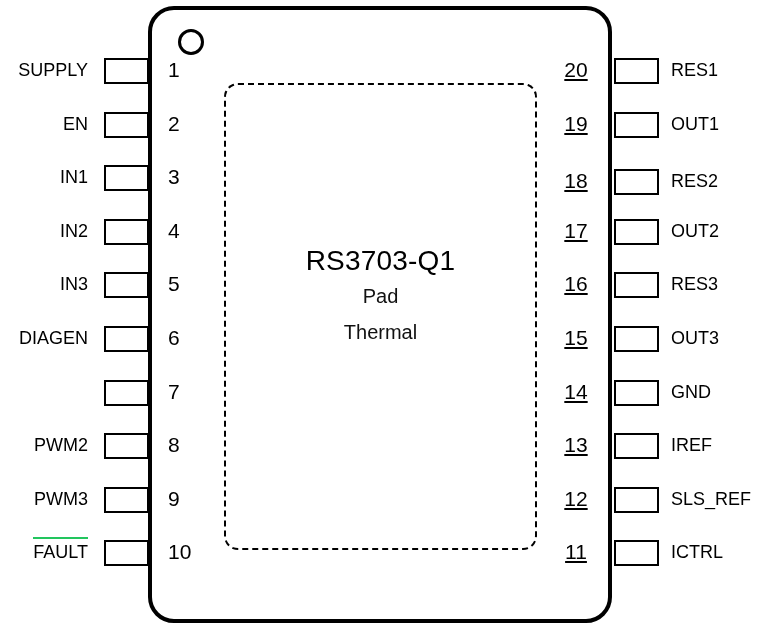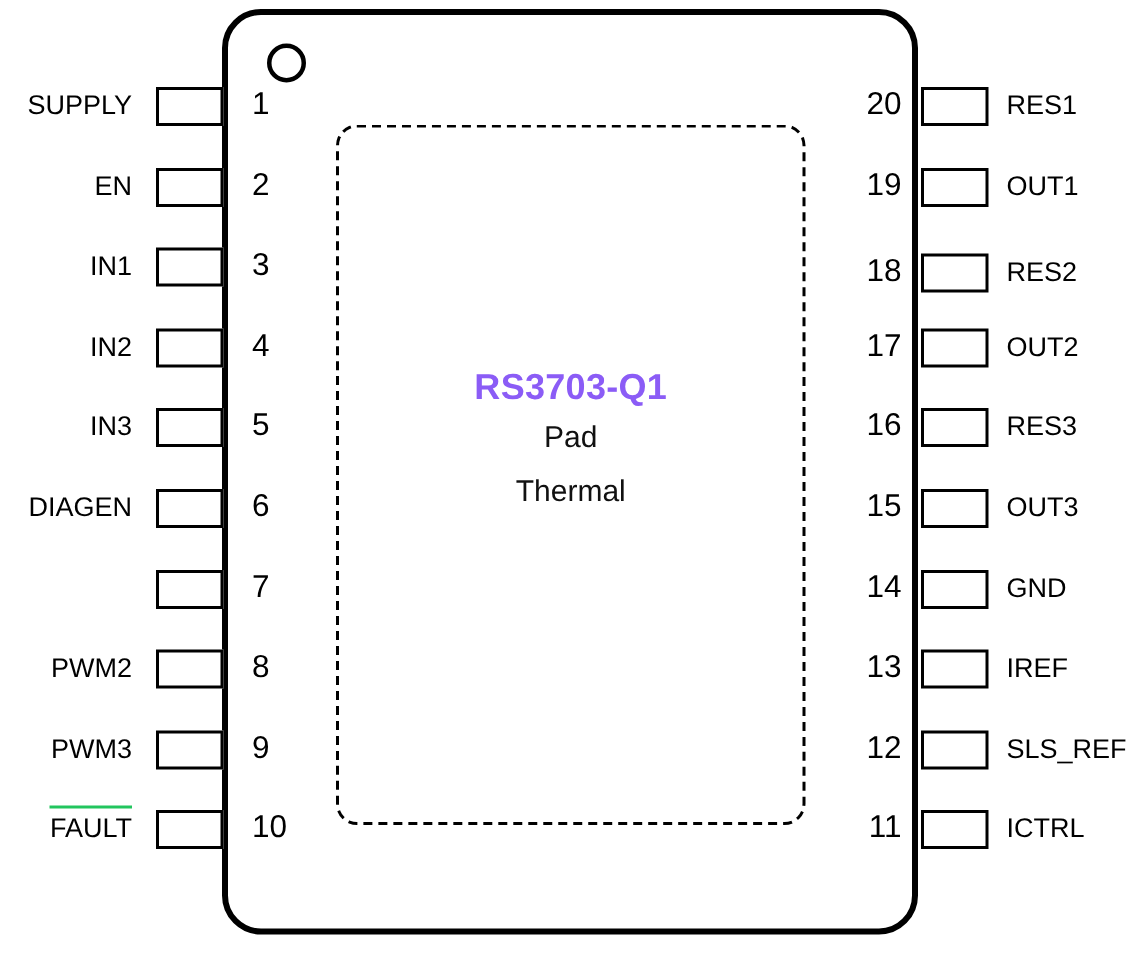--- a/index.html
+++ b/index.html
@@ -67,25 +67,25 @@
   
   .center-block {
     position: absolute;
     left: 224px;
     top: 246px;
     width: 313px;
     text-align: center;
     z-index: 5;
   }
   .part-number {
-    font-size: 24px;
-    font-weight: bold;
+    font-size: 28px;
+    font-weight: normal;
     letter-spacing: 0.2px;
     line-height: 1.05;
-    color: #8b5cf6;
+    color: #000000;
   }
   .pad-line {
     font-size: 20px;
     line-height: 1.45;
     color: #111;
     margin-top: 7px;
   }
 
   
   .pin-row {
@@ -116,21 +116,22 @@
     color: #000;
   }
   .pin-row.left .pin-num {
     left: 168px;
     width: 44px;
     text-align: left;
   }
   .pin-row.right .pin-num {
     left: 0px;
     width: 50px;
-    text-align: right;
+    text-align: center;
+    text-decoration: underline;
   }
 
   .pin-label {
     position: absolute;
     top: -3px;
     font-size: 18px;
     line-height: 30px;
     white-space: nowrap;
     color: #000;
   }

